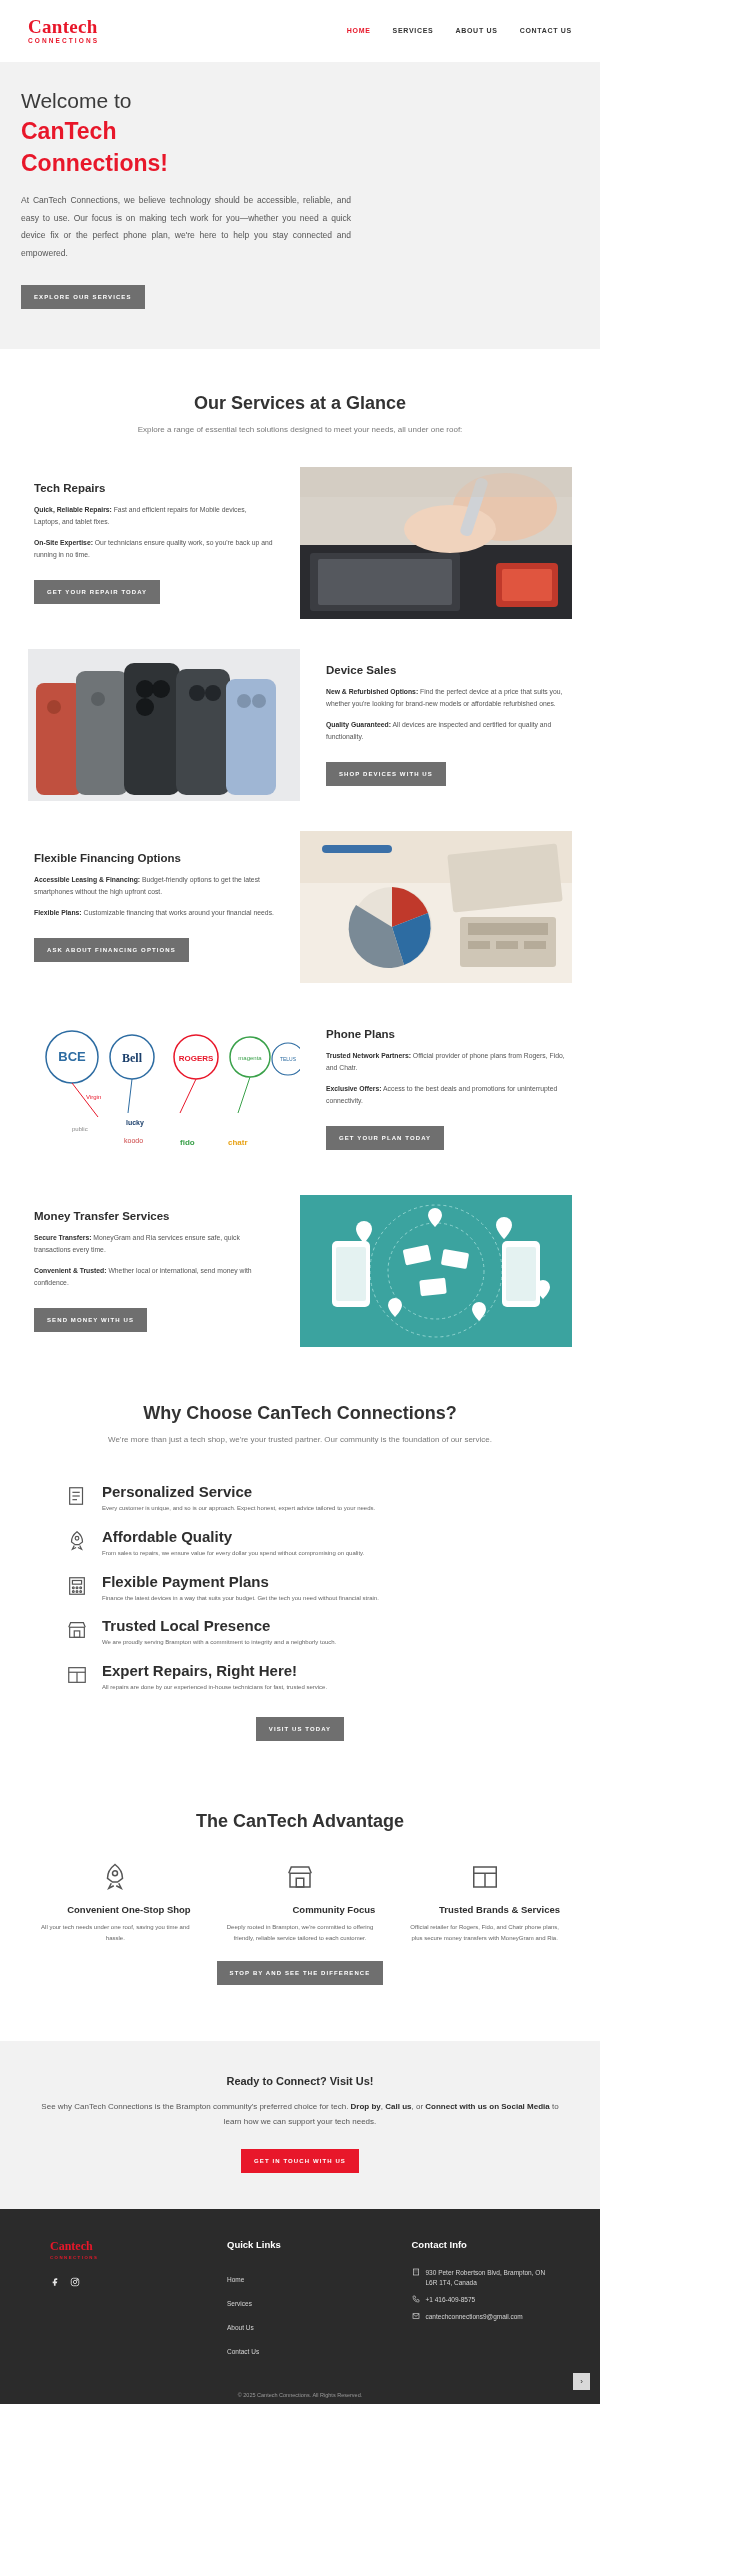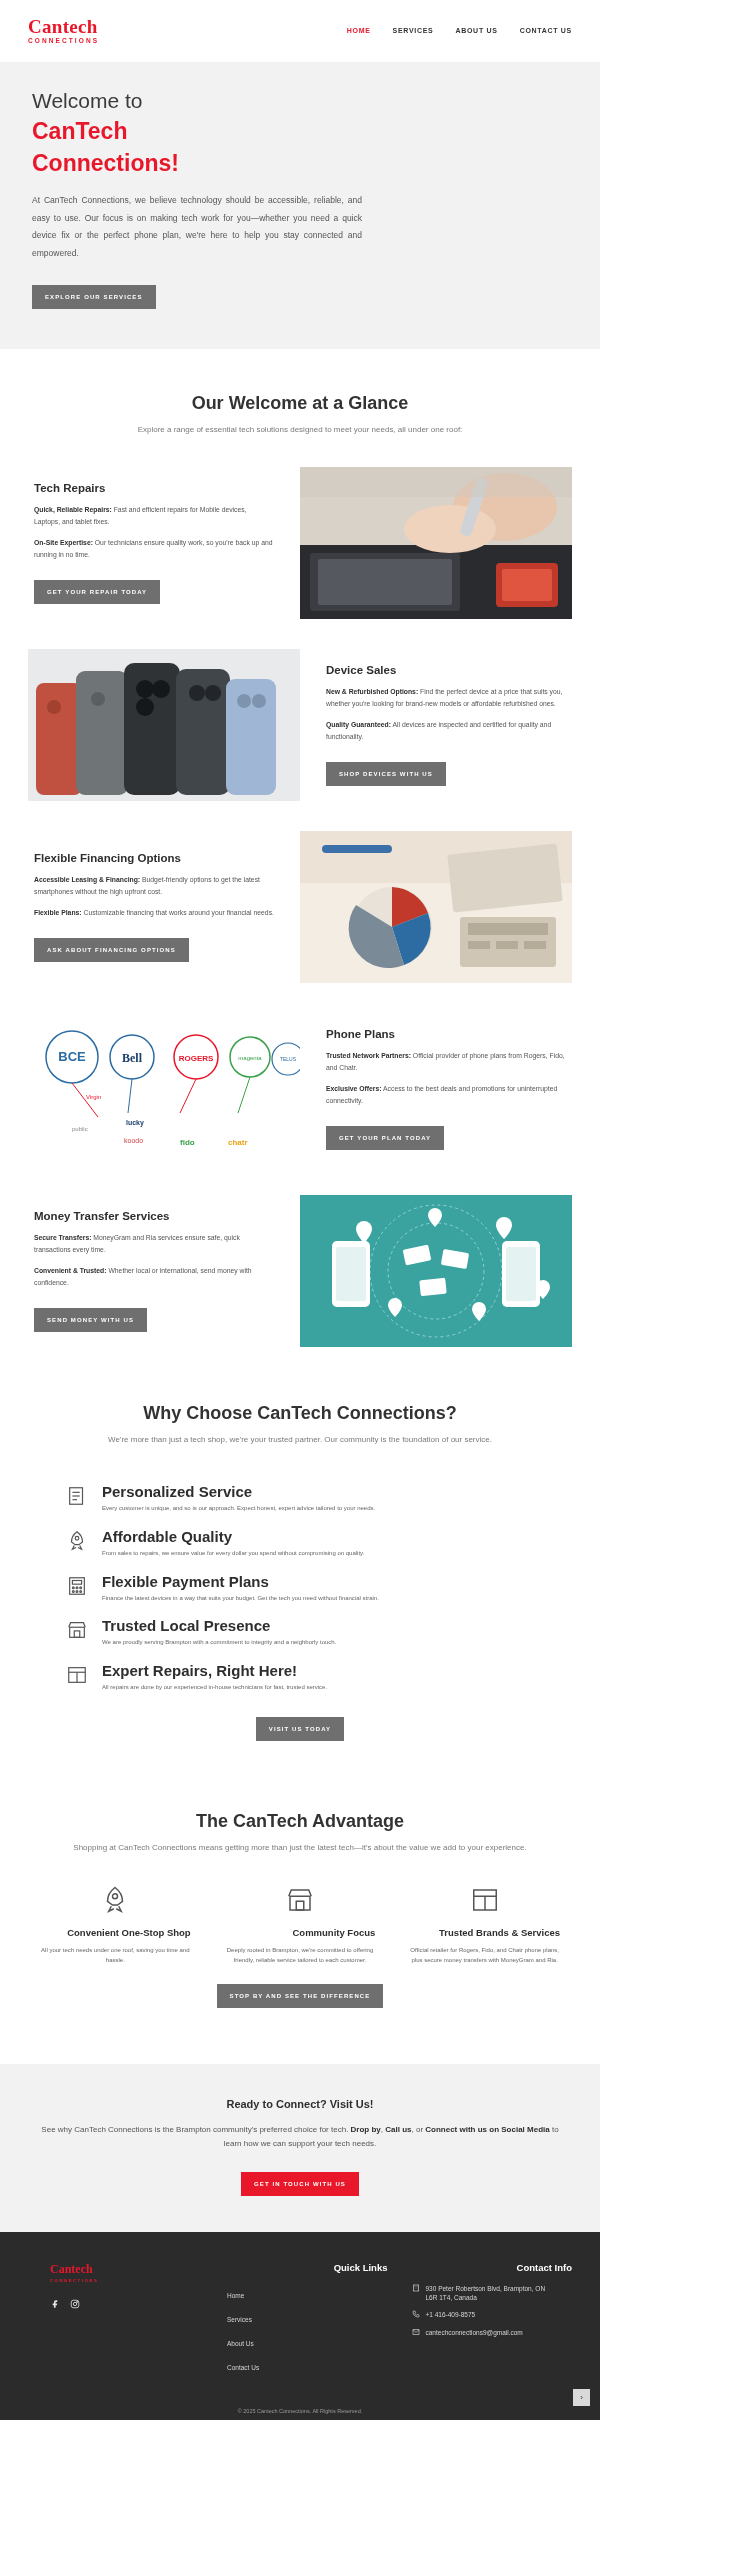--- a/index.html
+++ b/index.html
@@ -47,21 +47,21 @@
     letter-spacing: .7px;
     font-weight: bold;
     color: #333;
     text-decoration: none;
   }
   nav.main-nav a.active { color: #e8172a; }
 
   
   .hero {
     background: #f2f2f2;
-    padding: 26px 28px 40px 32px;
+    padding: 26px 28px 40px 21px;
   }
   .hero h1 {
     font-size: 21px;
     font-weight: normal;
     color: #3b3b3b;
     line-height: 1.25;
   }
   .hero h1 .accent {
     color: #e8172a;
     font-weight: bold;
@@ -217,22 +217,21 @@
   }
   .socials { display: flex; gap: 8px; margin-top: 16px; }
   .socials span {
     width: 11px; height: 11px;
     display: flex; align-items: center; justify-content: center;
     color: #e6e6e6;
   }
   footer h5 {
     color: #fff;
     font-size: 9.5px;
-    margin-bottom: 11px;
-    text-align: right;
+    margin-bottom: 18px;
   }
   footer ul { list-style: none; }
   footer ul li { margin-bottom: 6px; }
   footer ul li a, footer ul li span {
     font-size: 6.5px;
     color: #d6d6d6;
     text-decoration: none;
   }
   .contact-line {
     display: flex;
@@ -285,21 +284,21 @@
     <h1>
       <span>Welcome to</span>
       <span class="accent">CanTech</span>
       <span class="accent">Connections!</span>
     </h1>
     <p>At CanTech Connections, we believe technology should be accessible, reliable, and easy to use. Our focus is on making tech work for you—whether you need a quick device fix or the perfect phone plan, we're here to help you stay connected and empowered.</p>
     <a href="#" class="btn">EXPLORE OUR SERVICES</a>
   </section>
 
   <section class="services">
-    <h2 class="section-title">Our Welcome at a Glance</h2>
+    <h2 class="section-title">Our Services at a Glance</h2>
     <p class="section-sub">Explore a range of essential tech solutions designed to meet your needs, all under one roof:</p>
 
     <div class="svc-row">
       <div class="svc-text">
         <h3>Tech Repairs</h3>
         <p><b>Quick, Reliable Repairs:</b><span> Fast and efficient repairs for Mobile devices, Laptops, and tablet fixes.</span></p>
         <p><b>On-Site Expertise:</b><span> Our technicians ensure quality work, so you're back up and running in no time.</span></p>
         <a href="#" class="btn">GET YOUR REPAIR TODAY</a>
       </div>
       <div class="svc-img">
@@ -517,21 +516,20 @@
         </div>
       </div>
     </div>
     <div class="center-btn">
       <a href="#" class="btn">VISIT US TODAY</a>
     </div>
   </section>
 
   <section class="advantage">
     <h2 class="section-title">The CanTech Advantage</h2>
-    <p class="section-sub">Shopping at CanTech Connections means getting more than just the latest tech—it's about the value we add to your experience.</p>
     <div class="adv-cols">
       <div class="adv-col">
         <div class="adv-ico">
           <svg width="30" height="30" viewBox="0 0 24 24" fill="none" stroke="#555" stroke-width="1.2">
               <path d="M12 2c4 3 6 7 6 11l-4 3H10l-4-3c0-4 2-8 6-11z"></path>
               <circle cx="12" cy="9" r="2"></circle>
               <path d="M9 17l-2 4 4-2M15 17l2 4-4-2"></path>
             </svg>
         </div>
         <h4>Convenient One-Stop Shop</h4>

